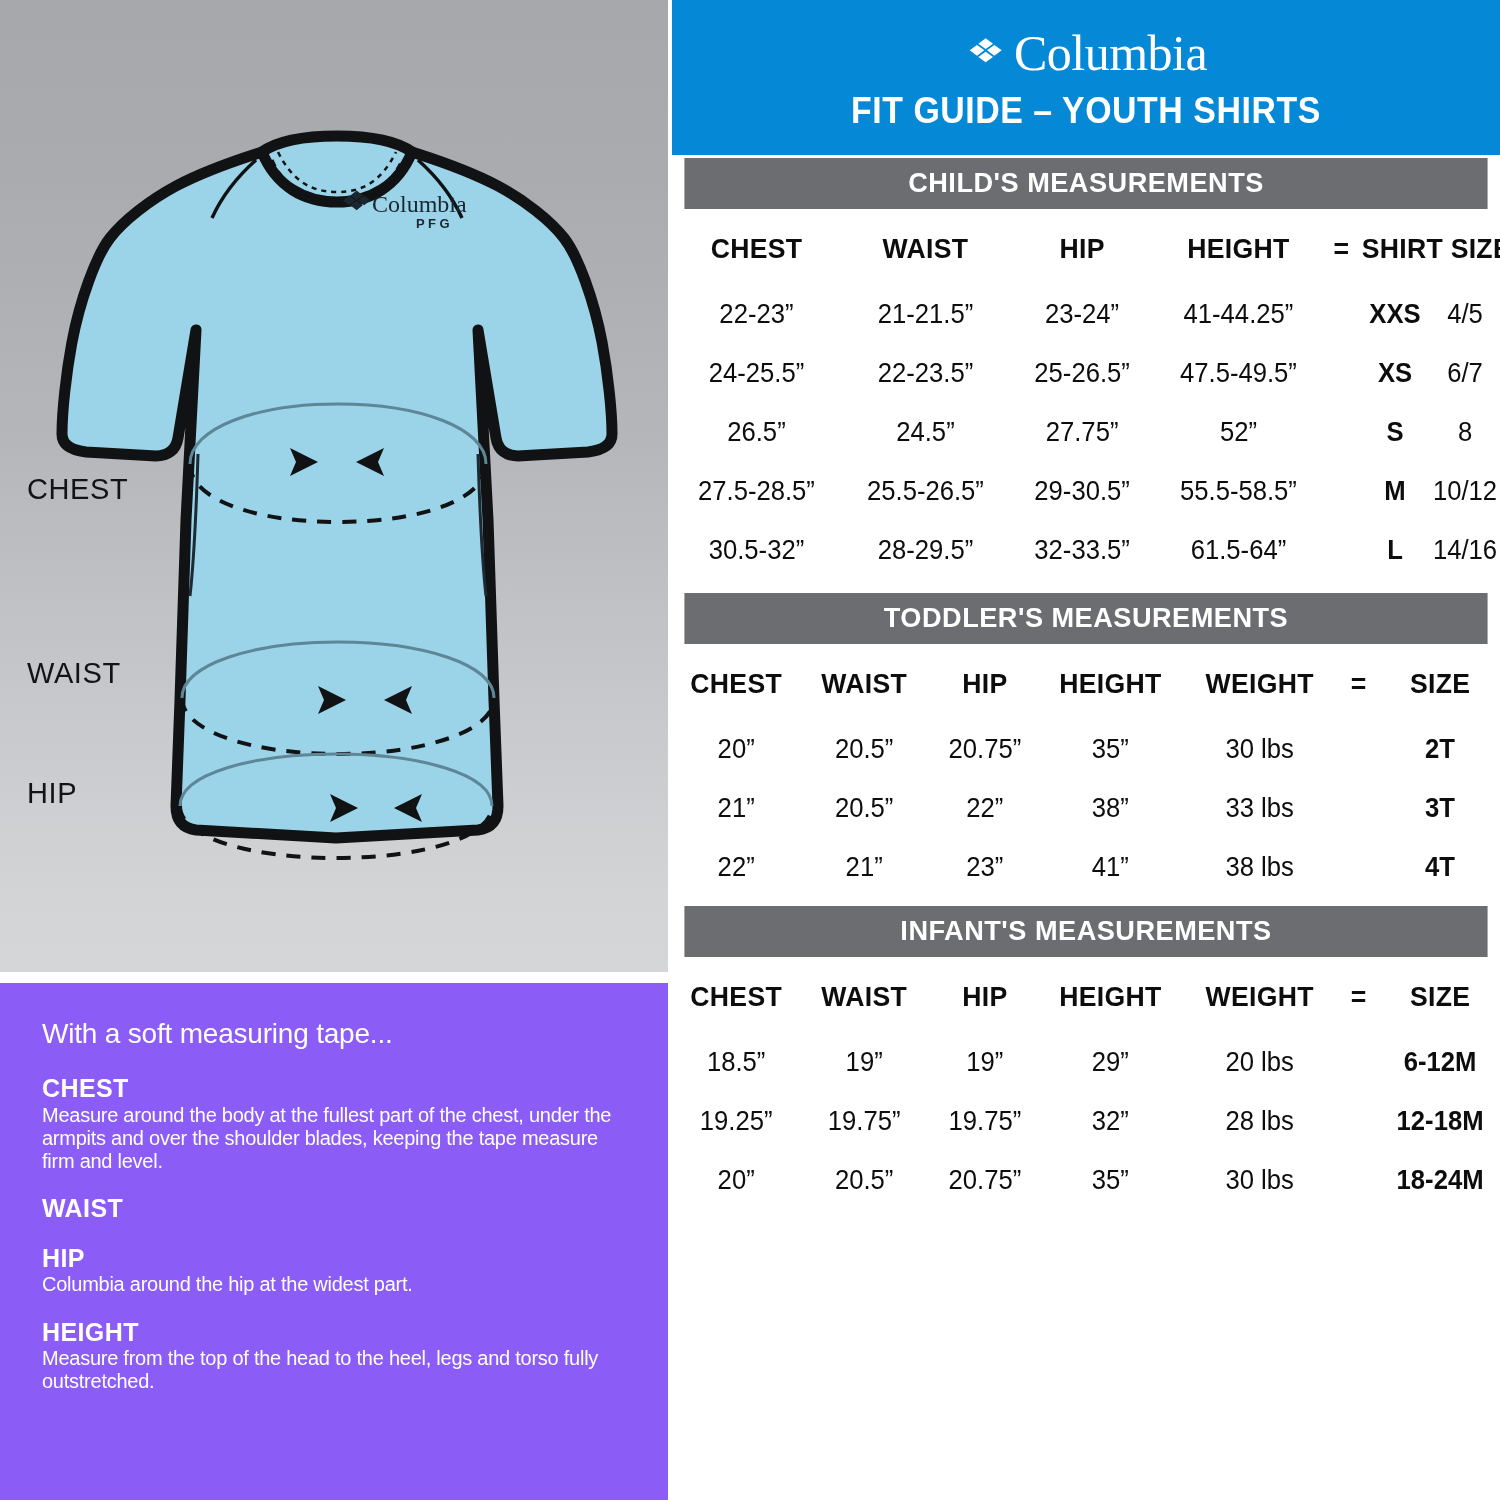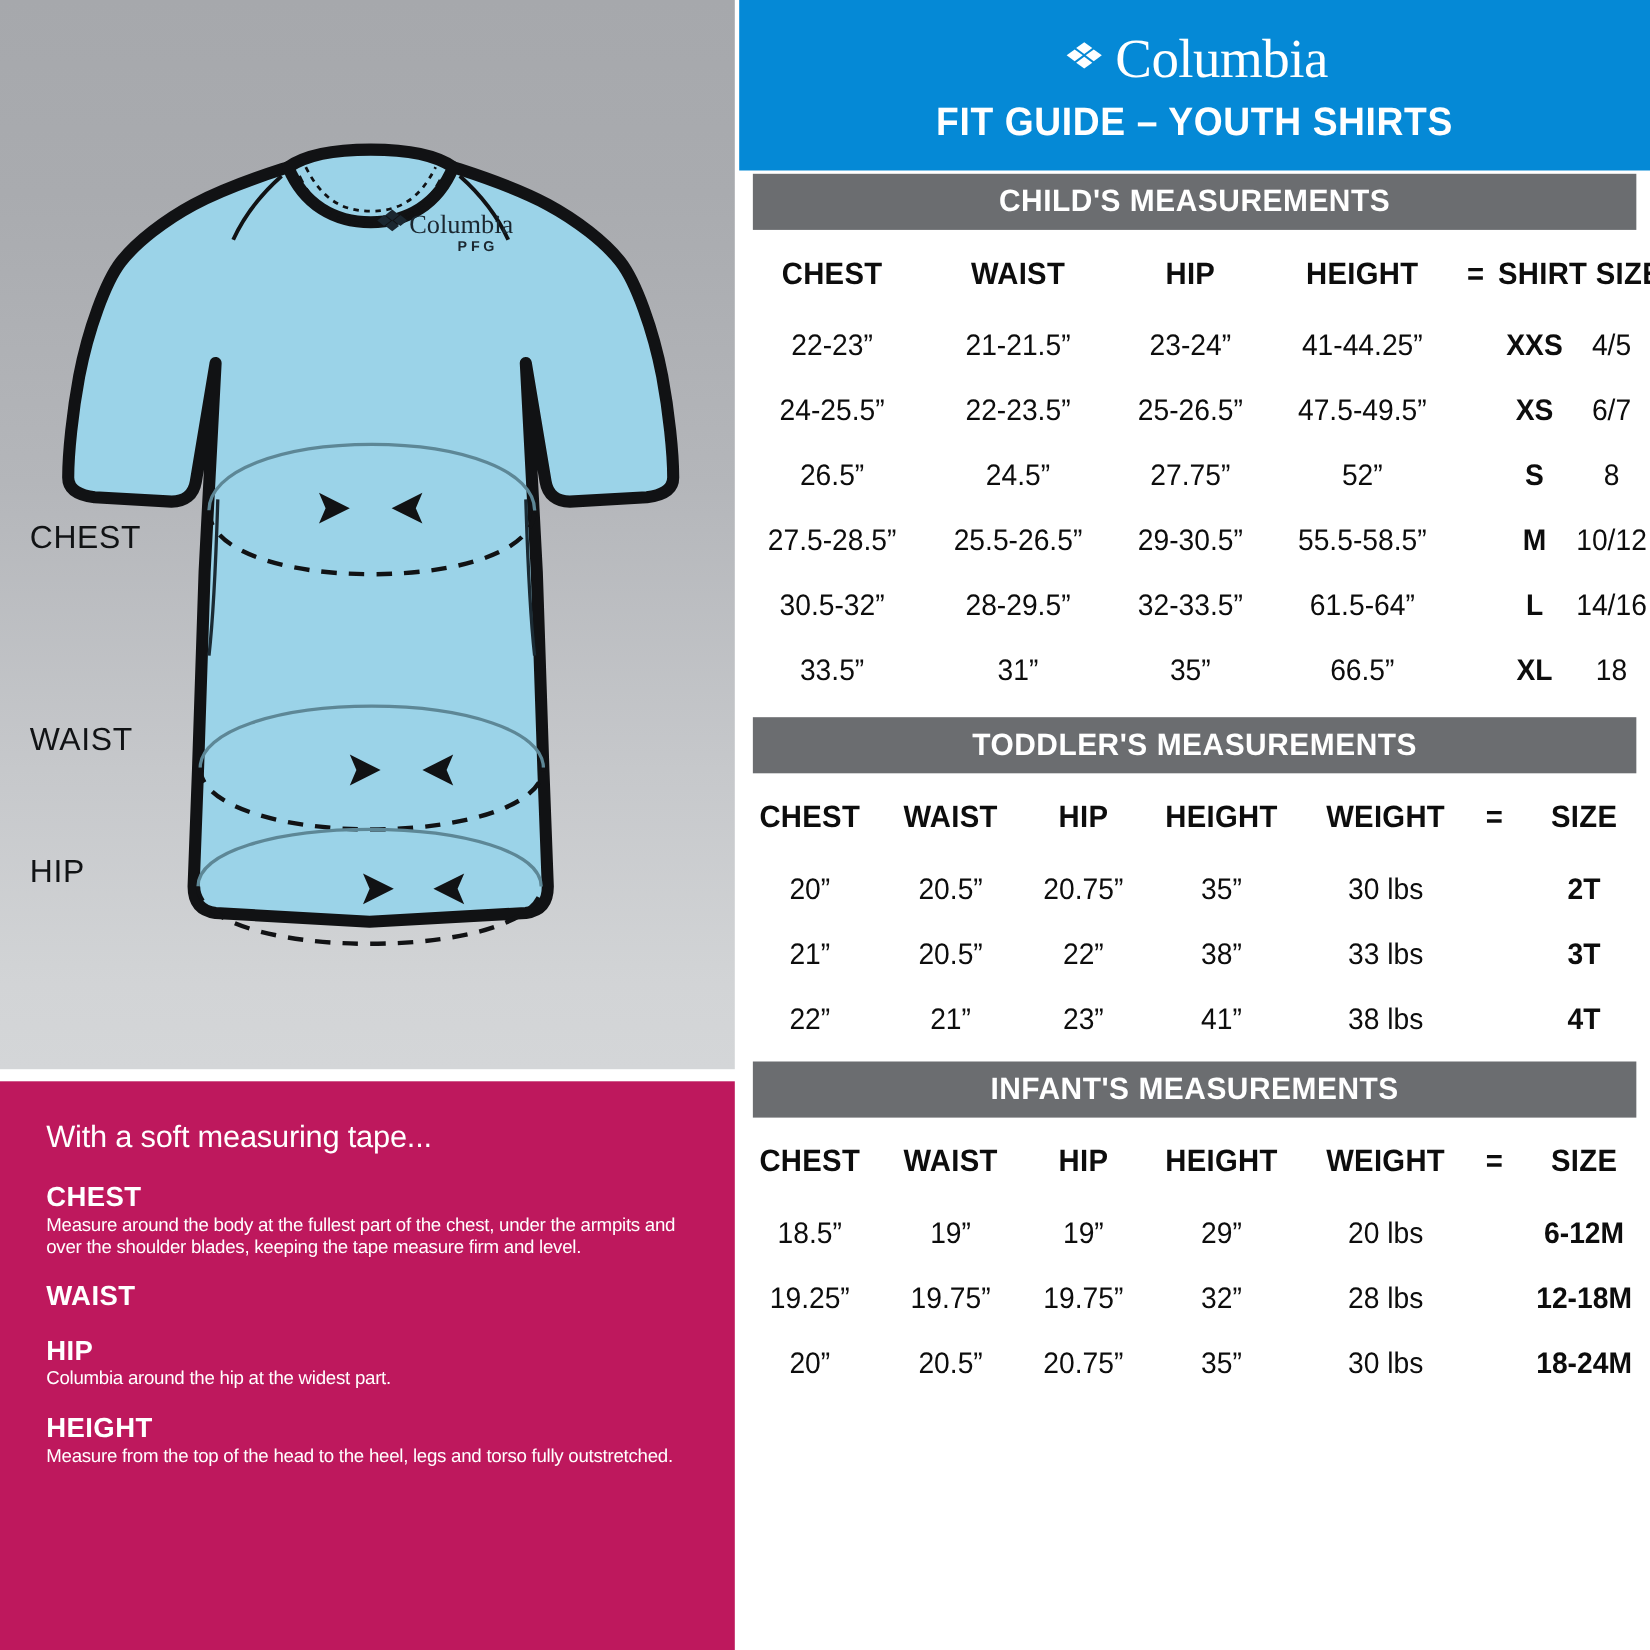--- a/index.html
+++ b/index.html
@@ -32,40 +32,40 @@
     font-family:"Liberation Sans", sans-serif;
     white-space:nowrap;
   }
   #lbl-chest { left:27px; top:473px; }
   #lbl-waist { left:27px; top:657px; }
   #lbl-hip   { left:27px; top:777px; }
 
   .info-panel {
     position:absolute; left:0; top:983px;
     width:668px; height:517px;
-    background:#be185d;
+    background:#8b5cf6;
     color:#ffffff;
     padding:35px 40px 0 42px;
   }
   .info-intro {
     font-size:28px;
     line-height:1.12;
     margin-bottom:26px;
     letter-spacing:-0.2px;
   }
   .info-block { margin-bottom:22px; }
   .info-h {
     font-size:25px;
     font-weight:bold;
     letter-spacing:0.4px;
     line-height:1.1;
     margin-bottom:1px;
   }
   .info-p {
-    font-size:17px;
+    font-size:20px;
     line-height:1.16;
     letter-spacing:-0.25px;
   }
 
   
   .right-col {
     position:absolute; left:672px; top:0;
     width:828px; height:1500px;
     background:#ffffff;
   }
@@ -340,29 +340,20 @@
               </tr>
               <tr>
                 <td>30.5-32”</td>
                 <td>28-29.5”</td>
                 <td>32-33.5”</td>
                 <td>61.5-64”</td>
                 <td></td>
                 <td class="sizecell">L</td>
                 <td>14/16</td>
               </tr>
-              <tr>
-                <td>33.5”</td>
-                <td>31”</td>
-                <td>35”</td>
-                <td>66.5”</td>
-                <td></td>
-                <td class="sizecell">XL</td>
-                <td>18</td>
-              </tr>
             </tbody>
           </table>
         </div>
         <div class="bar-wrap sect-tod">
           <div class="section-bar">TODDLER'S MEASUREMENTS</div>
           <table class="size-table t-tod t-tod">
             <colgroup>
               <col class="c1">
               <col class="c2">
               <col class="c3">

